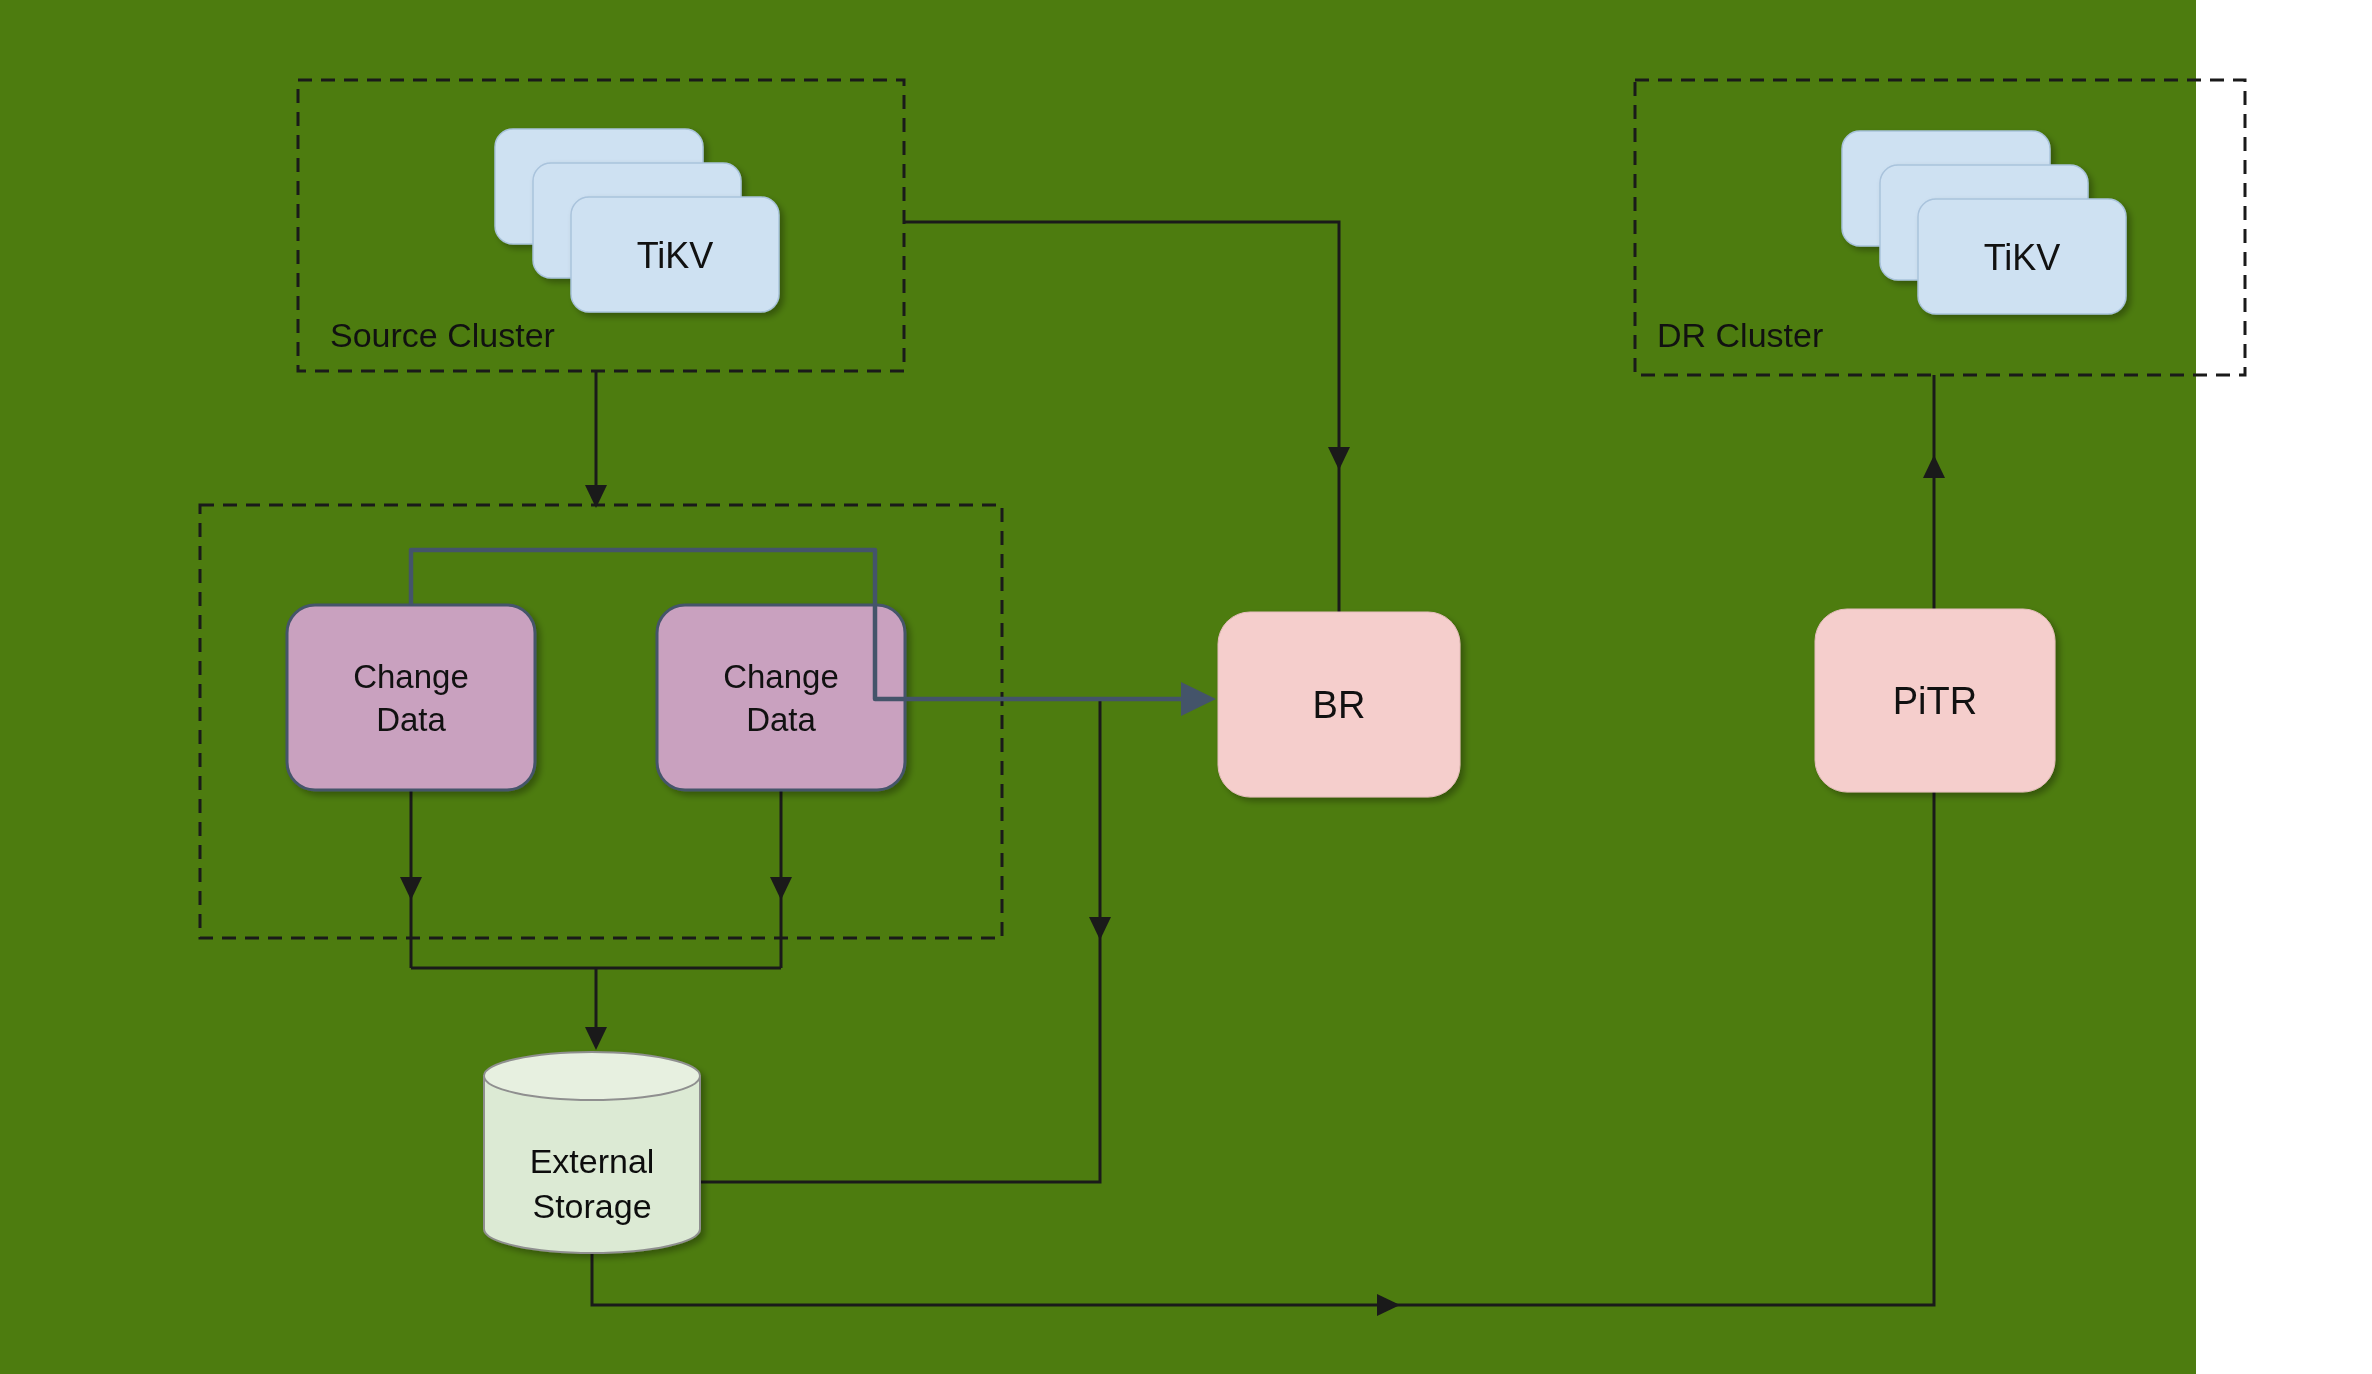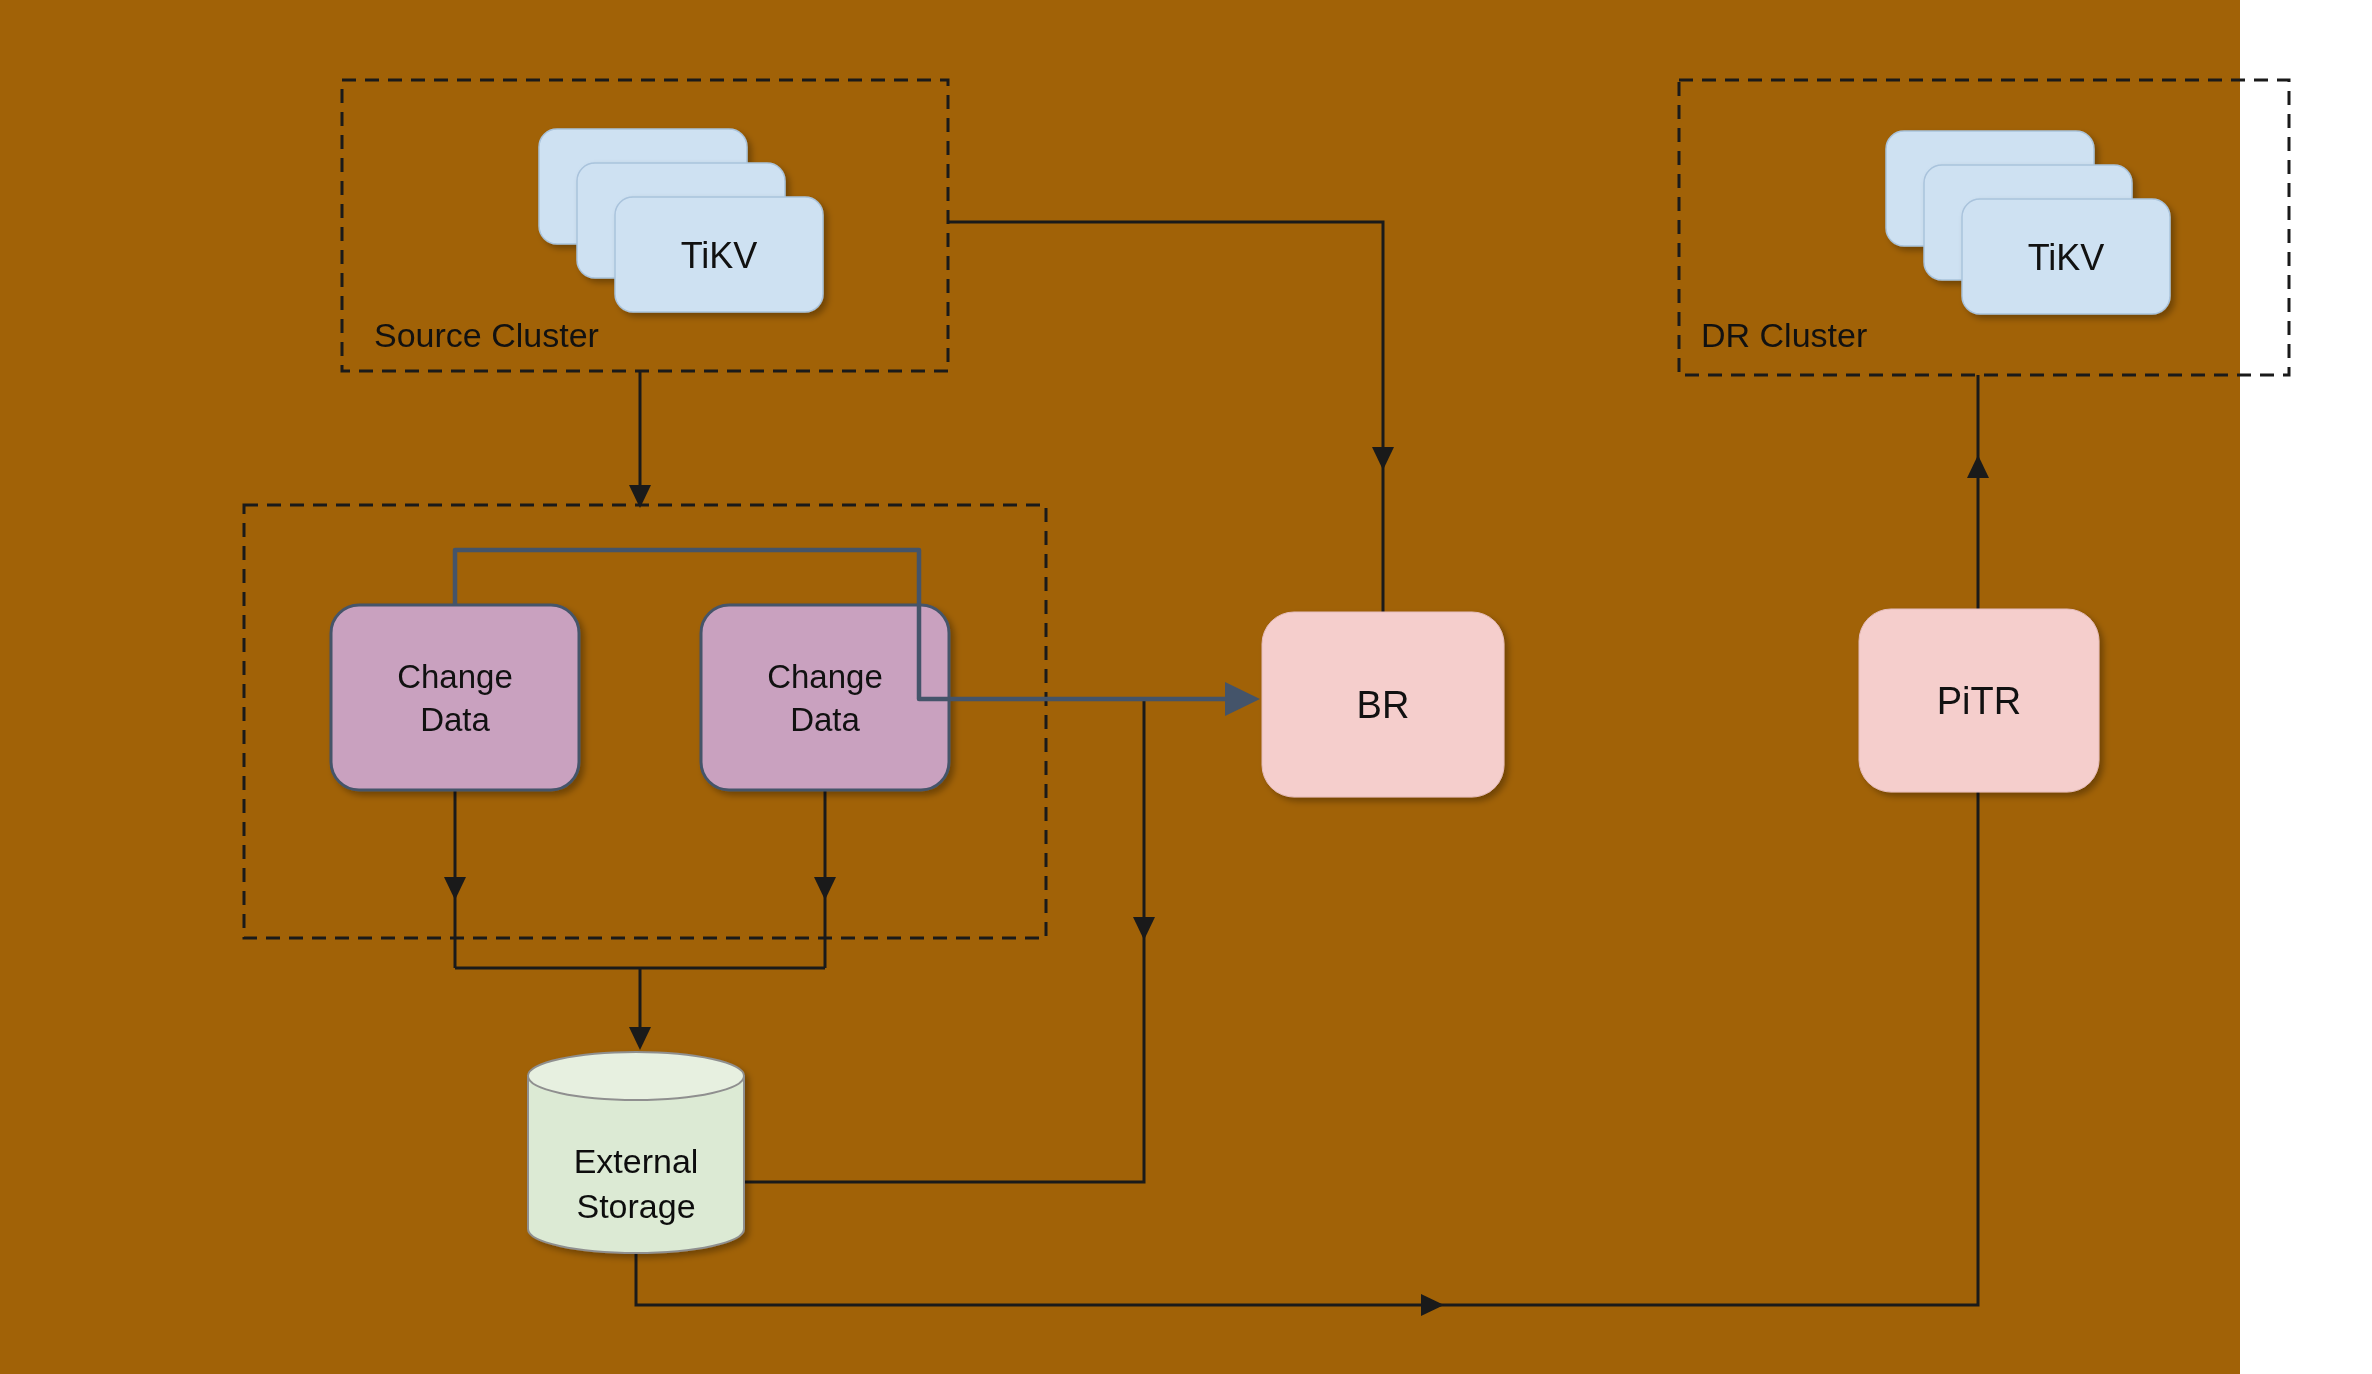--- a/index.html
+++ b/index.html
@@ -7,22 +7,21 @@
     padding: 0;
     background: #ffffff;
     width: 2372px;
     height: 1374px;
     overflow: hidden;
   }
   .canvas {
     position: relative;
     width: 2196px;
     height: 1374px;
-    background: #a16207;
-    padding-left: 44px;
+    background: #4d7c0f;
   }
   svg { display: block; }
   svg text {
     font-family: "Liberation Sans", "DejaVu Sans", sans-serif;
     fill: #111111;
   }
   .cluster-label   { font-size: 34px; }
   .tikv-label      { font-size: 36px; text-anchor: middle; }
   .node-label      { font-size: 33px; text-anchor: middle; }
   .big-node-label  { font-size: 38px; text-anchor: middle; }

